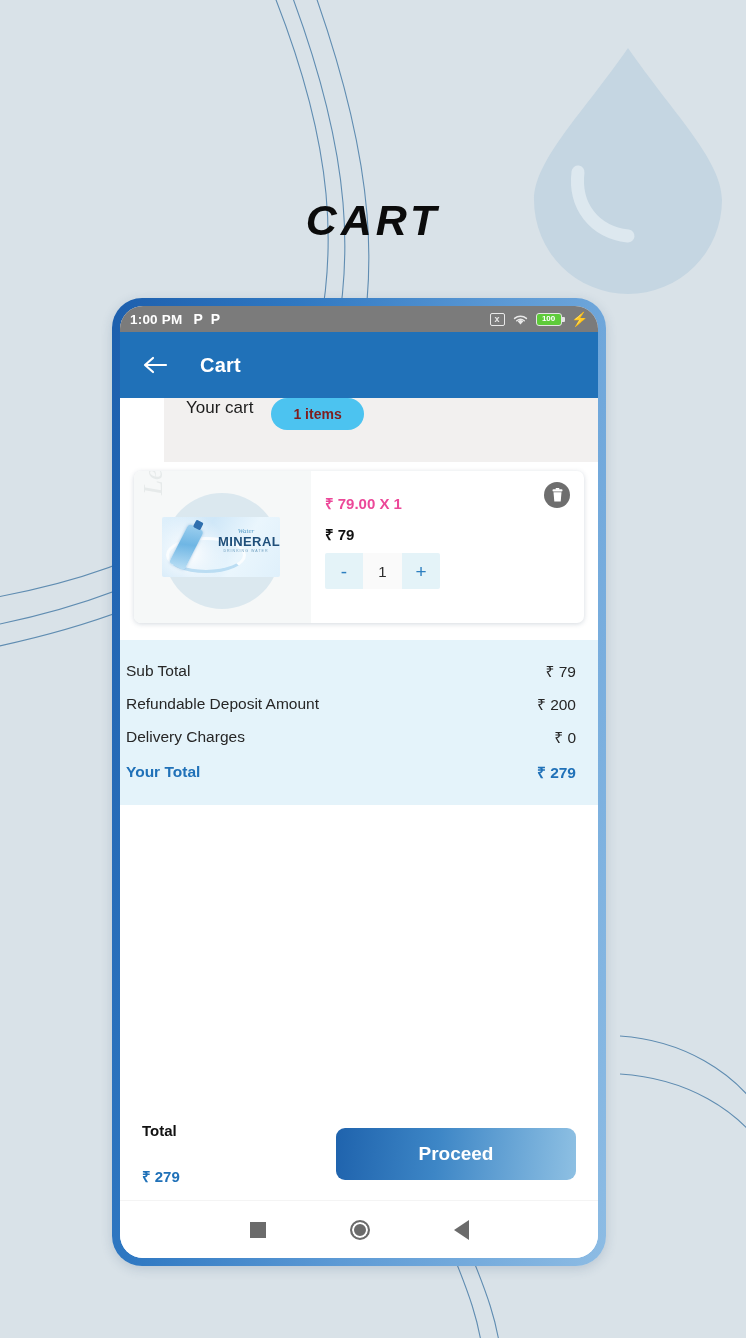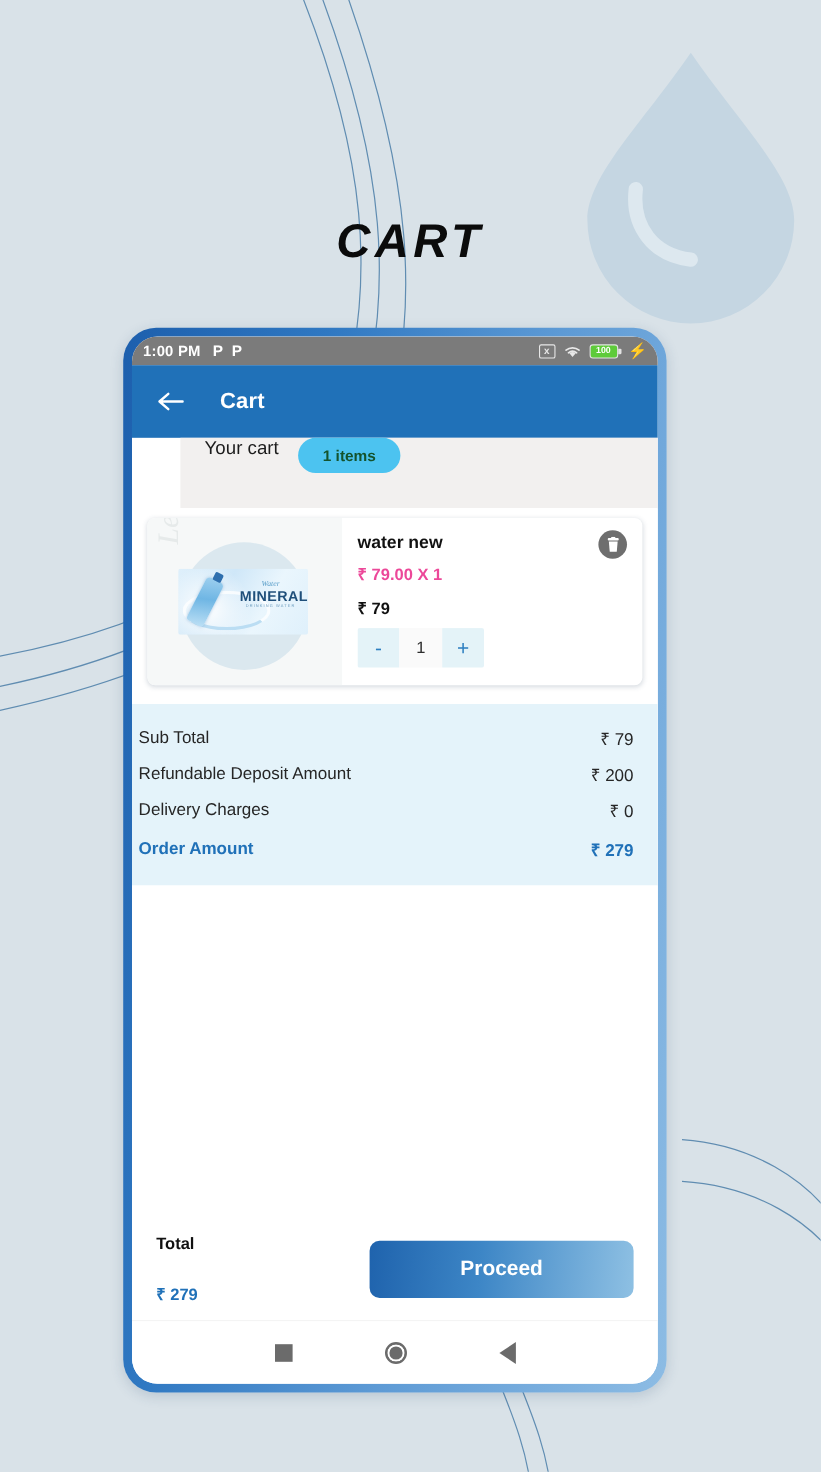--- a/index.html
+++ b/index.html
@@ -158,21 +158,21 @@
     flex: 0 0 auto;
     margin-left: 44px;
   }
   #your-cart-label {
     font-size: 17px;
     color: #1c1c1c;
   }
   #items-badge {
     margin-left: 18px;
     background: #4cc3f0;
-    color: #14532d;
+    color: #7f1d1d;
     font-size: 14px;
     font-weight: bold;
     border-radius: 18px;
     padding: 9px 22px;
     line-height: 1;
   }
 
   
   #content {
     flex: 1 1 auto;
@@ -492,21 +492,20 @@
             <div class="banner-bottle"></div>
             <div class="banner-text">
               <div class="banner-water">Water</div>
               <div class="banner-mineral">MINERAL</div>
               <div class="banner-sub">DRINKING WATER</div>
             </div>
           </div>
         </div>
 
         <div id="product-info">
-          <div id="product-name">water new</div>
           <div id="product-unit-price">₹ 79.00 X 1</div>
           <div id="product-line-price">₹ 79</div>
 
           <div id="qty-stepper">
             <div class="qty-btn">-</div>
             <div id="qty-value">1</div>
             <div class="qty-btn">+</div>
           </div>
 
           <div id="delete-btn">
@@ -526,21 +525,21 @@
         </div>
         <div class="summary-row">
           <span>Refundable Deposit Amount</span>
           <span>₹ 200</span>
         </div>
         <div class="summary-row">
           <span>Delivery Charges</span>
           <span>₹ 0</span>
         </div>
         <div class="summary-row total-row">
-          <span>Order Amount</span>
+          <span>Your Total</span>
           <span>₹ 279</span>
         </div>
       </div>
 
       <div id="spacer"></div>
 
       <div id="checkout-bar">
         <div id="total-block">
           <span id="total-label">Total</span>
           <span id="total-value">₹ 279</span>

